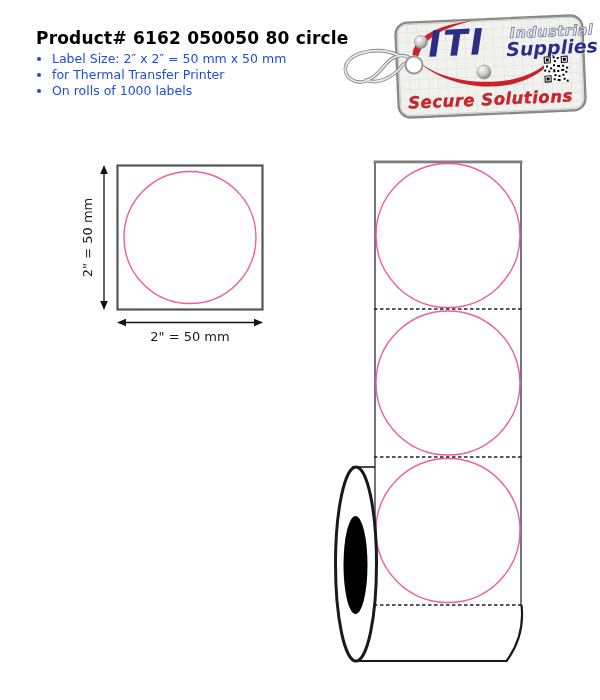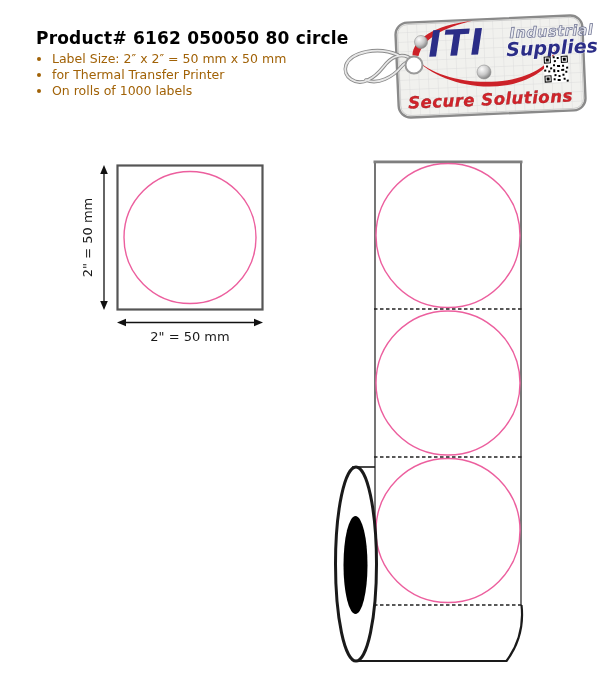--- a/index.html
+++ b/index.html
@@ -7,21 +7,21 @@
     position:relative;width:600px;height:700px;background:#fff;overflow:hidden;
     font-family:"DejaVu Sans","Liberation Sans",sans-serif;color:#000;
   }
   .header{position:absolute;left:36px;top:28px;width:340px;}
   .title{
     margin:0;font-size:17px;font-weight:bold;letter-spacing:0.2px;
     color:#000;white-space:nowrap;
   }
   .bullets{
     margin:3px 0 12px 0;padding-left:16px;list-style:disc;
-    font-size:12.5px;line-height:16px;color:#a16207;
+    font-size:12.5px;line-height:16px;color:#1d4ed8;
   }
   .bullets li{margin:0;padding:0;white-space:nowrap;}
   svg{position:absolute;display:block;}
   #logo-svg{left:335px;top:5px;}
   #label-diagram-svg{left:75px;top:145px;}
   #roll-diagram-svg{left:320px;top:140px;}
   text{font-family:"DejaVu Sans","Liberation Sans",sans-serif;}
   .dim-label{font-size:13px;fill:#1a1a1a;}
 </style>
 </head>

